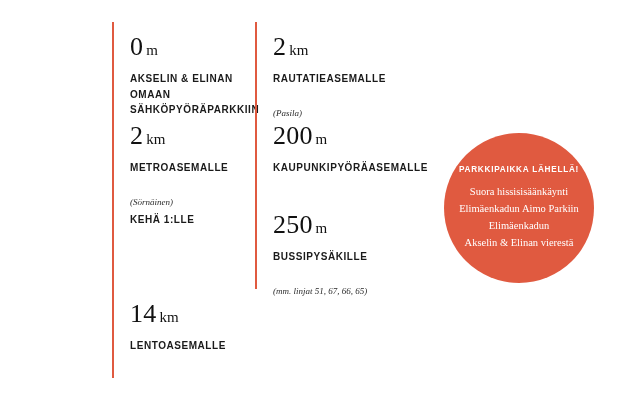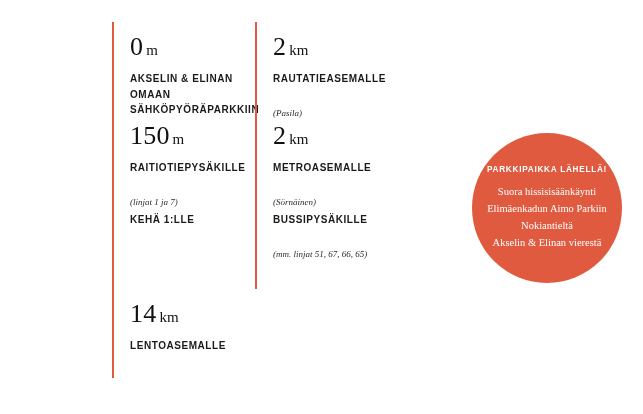--- a/index.html
+++ b/index.html
@@ -69,21 +69,21 @@
     font-style: italic;
     font-size: 9px;
     color: #2b2b2b;
     margin-top: 21px;
     line-height: 1.3;
     max-width: 124px;
   }
 
   .badge {
     position: absolute;
-    left: 472px;
+    left: 444px;
     top: 133px;
     width: 150px;
     height: 150px;
     border-radius: 50%;
     background: #e05a40;
     color: #ffffff;
     display: flex;
     flex-direction: column;
     align-items: center;
     justify-content: center;
@@ -121,58 +121,61 @@
     </div>
 
     <div class="cell">
       <div class="value">
         <span class="num">2</span><span class="unit">km</span>
       </div>
       <div class="label">RAUTATIEASEMALLE</div>
       <div class="sublabel">(Pasila)</div>
     </div>
 
-    <div class="cell">
-      <div class="value">
-        <span class="num">150</span><span class="unit">m</span>
-      </div>
-      <div class="label">RAITIOTIEPYSÄKILLE</div>
-      <div class="sublabel">(linjat 1 ja 7)</div>
-    </div>
 
     <div class="cell">
       <div class="value">
         <span class="num">2</span><span class="unit">km</span>
       </div>
       <div class="label">METROASEMALLE</div>
       <div class="sublabel">(Sörnäinen)</div>
     </div>
 
+    <div class="cell">
+      <div class="value">
+        <span class="num">200</span><span class="unit">m</span>
+      </div>
+      <div class="label">KAUPUNKIPYÖRÄASEMALLE</div>
+      <div class="sublabel"></div>
+    </div>
 
     <div class="cell">
       <div class="label">KEHÄ 1:LLE</div>
       <div class="sublabel"></div>
     </div>
 
     <div class="cell">
+      <div class="value">
+        <span class="num">250</span><span class="unit">m</span>
+      </div>
       <div class="label">BUSSIPYSÄKILLE</div>
       <div class="sublabel">(mm. linjat 51, 67, 66, 65)</div>
     </div>
 
     <div class="cell">
       <div class="value">
         <span class="num">14</span><span class="unit">km</span>
       </div>
       <div class="label">LENTOASEMALLE</div>
       <div class="sublabel"></div>
     </div>
 
   </div>
 
   <div class="badge">
     <div class="badge-title">PARKKIPAIKKA LÄHELLÄ!</div>
     <div class="badge-line">Suora hissisisäänkäynti</div>
     <div class="badge-line">Elimäenkadun Aimo Parkiin</div>
-    <div class="badge-line">Nokiantieltä</div>
+    <div class="badge-line">Elimäenkadun</div>
     <div class="badge-line">Akselin &amp; Elinan vierestä</div>
   </div>
 
 </div>
 
 </body></html>

